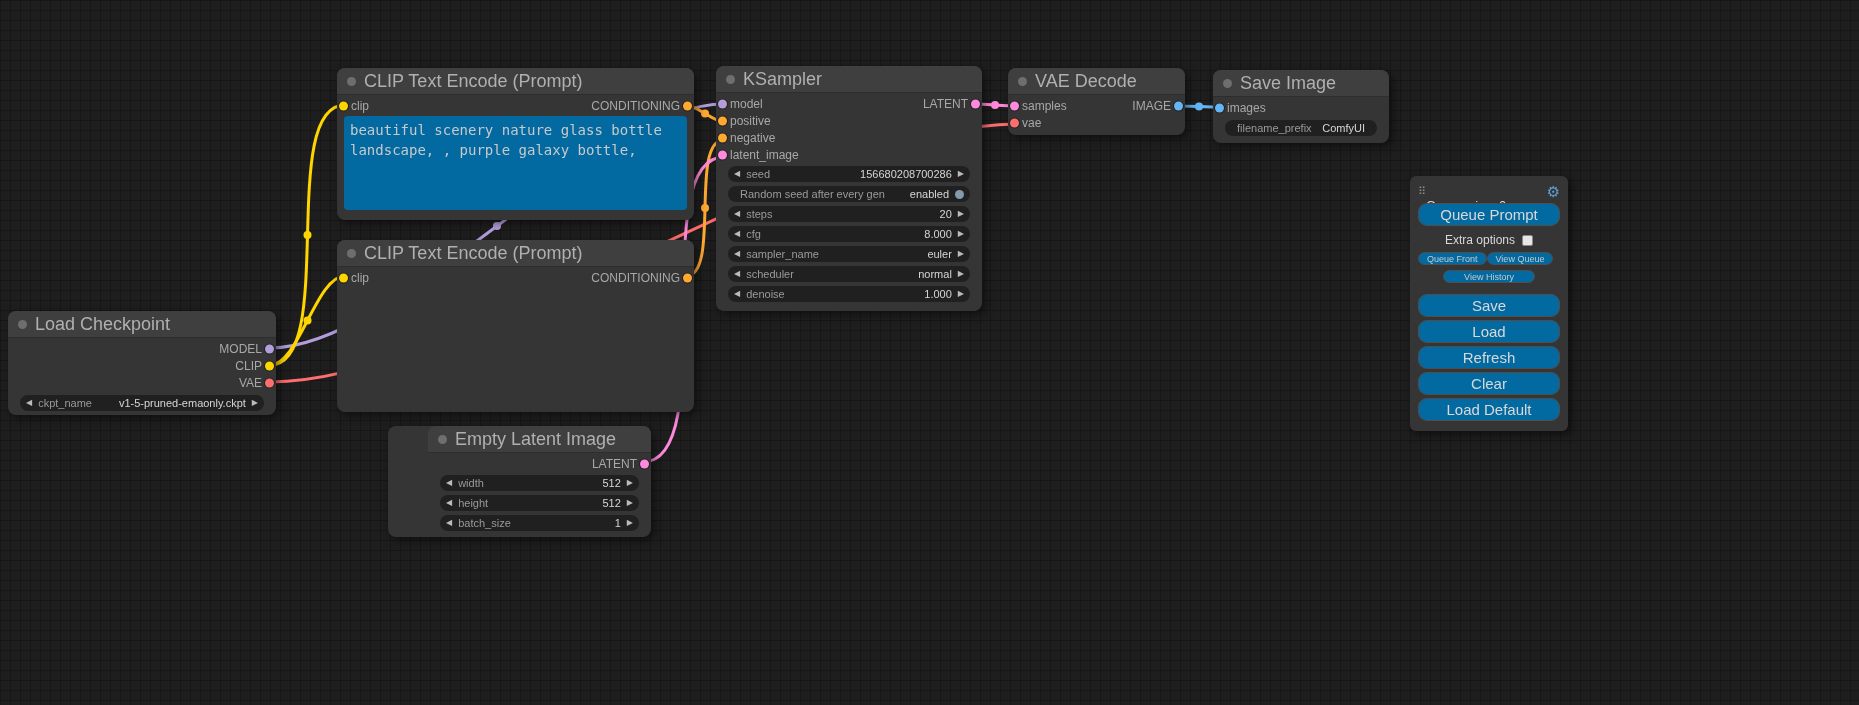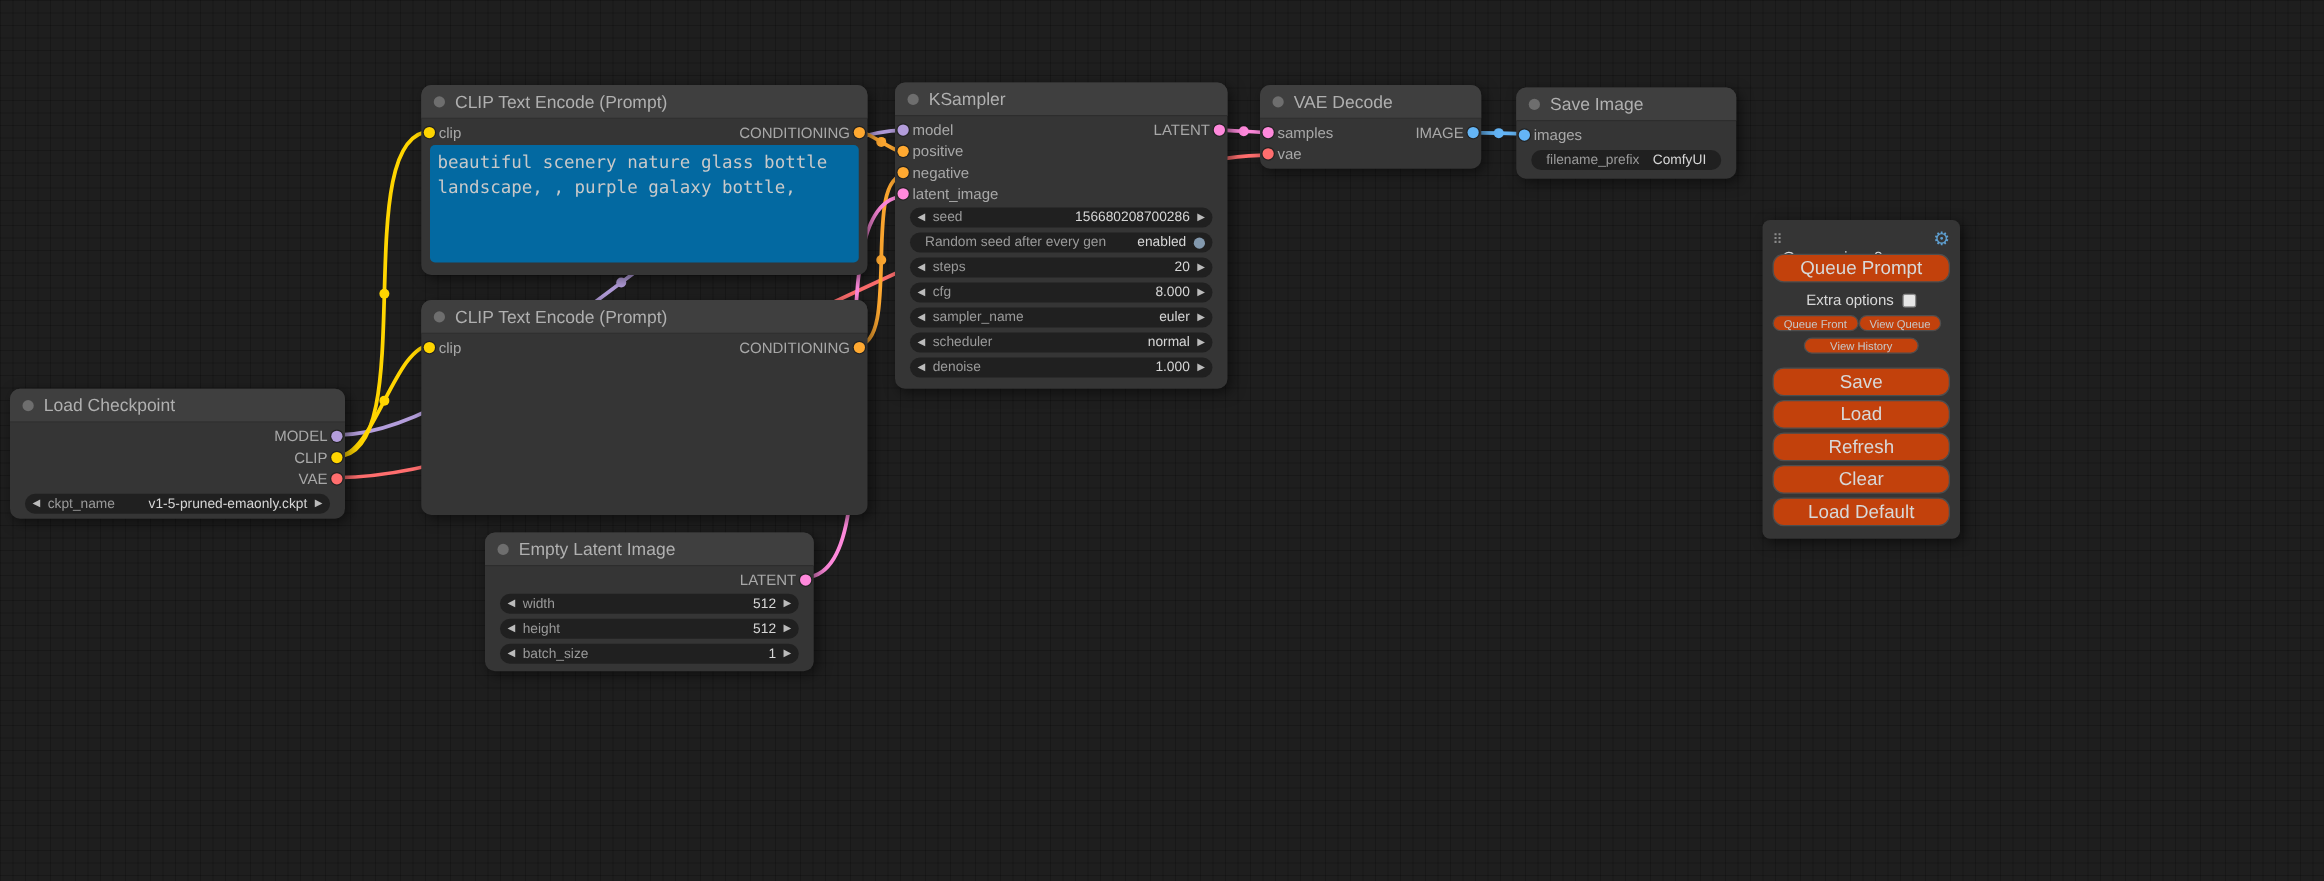--- a/index.html
+++ b/index.html
@@ -14,21 +14,21 @@
     font-family:"Liberation Sans", sans-serif;
   }
   .wires { position:absolute; left:0; top:0; z-index:1; }
   .wires path { fill:none; stroke-width:3; stroke-linecap:round; }
 
   .node { position:absolute; z-index:2; background:#353535; border-radius:8px;
           box-shadow:3px 3px 10px rgba(0,0,0,.5); }
   .node-title { display:flex; align-items:center; height:27px; padding:0 10px;
                 background:#3f3f3f; border-radius:8px 8px 0 0; border-bottom:1px solid #2d2d2d; }
   .title-dot { width:9px; height:9px; border-radius:50%; margin-right:8px; flex:none; }
-  .title-text { font-size:14px; color:#b0b0b0; white-space:nowrap; }
+  .title-text { font-size:18px; color:#b0b0b0; white-space:nowrap; }
   .node-body { position:relative; padding-top:2px; }
 
   .srow { position:relative; display:flex; align-items:center; height:17px;
           padding:0 14px; font-size:12px; color:#a8a8a8; }
   .in-label { margin-right:auto; }
   .out-label { margin-left:auto; }
   .port { position:absolute; top:50%; width:9px; height:9px; border-radius:50%;
           transform:translateY(-50%); box-shadow:0 0 0 1px rgba(0,0,0,.35); }
   .port.in { left:2px; }
   .port.out { right:2px; }
@@ -46,21 +46,21 @@
   .wvalue { color:#d6d6d6; margin-left:auto; margin-right:6px; white-space:nowrap; }
   .toggle-dot { width:9px; height:9px; border-radius:50%; flex:none; }
 
   .menu { position:absolute; z-index:3; background:#353535; border-radius:6px;
           box-shadow:3px 3px 10px rgba(0,0,0,.55); padding:7px 8px 10px;
           display:flex; flex-direction:column; color:#ddd; }
   .menu-header { display:flex; align-items:center; height:17px; margin-bottom:3px; }
   .drag-handle { color:#8a8a8a; font-size:11px; cursor:grab; flex:none; }
   .queue-size { flex:1; text-align:left; font-size:13px; color:#dcdcdc;margin-top:28px; }
   .gear-icon { font-size:15px; line-height:1; cursor:pointer; flex:none; }
-  .btn { background:#c2410c; border:1px solid #4e4e4e; color:#d8d8d8; border-radius:9px;
+  .btn { background:#0369a1; border:1px solid #4e4e4e; color:#d8d8d8; border-radius:9px;
          cursor:pointer; font-family:inherit; display:block; width:100%; }
   .btn.big { height:23px; font-size:15px; }
   .btn.small { width:auto; height:13px; font-size:9px; border-radius:7px; padding:0 8px; line-height:10px; color:#c8c8c8; }
   .extra { display:flex; align-items:center; justify-content:center; gap:7px; font-size:12px;
            margin-top:7px; color:#d8d8d8; }
   .checkbox { width:11px; height:11px; background:#e6e6e6; border:1px solid #8a8a8a;
               border-radius:2px; cursor:pointer; }
   .row-small { display:flex; justify-content:flex-start; margin-top:5px; }
   .row-small.center { justify-content:center; }
   .actions { display:flex; flex-direction:column; gap:3px; margin-top:11px; }
@@ -144,21 +144,21 @@
     <div class="node-body">
       <div class="srow">
         <span class="port in" style="background: rgb(255, 213, 0);"></span>
         <span class="in-label">clip</span>
         <span class="out-label">CONDITIONING</span>
         <span class="port out" style="background: rgb(255, 169, 49);"></span>
       </div>
     </div>
   </div>
 
-  <div class="node" style="left:388px;top:426px;width:263px;height:111px;">
+  <div class="node" style="left:388px;top:426px;width:263px;height:111px;padding-left:40px;">
     <div class="node-title">
       <span class="title-dot" style="background: rgb(110, 110, 110);"></span>
       <span class="title-text">Empty Latent Image</span>
     </div>
     <div class="node-body">
       <div class="srow">
         <span class="out-label">LATENT</span>
         <span class="port out" style="background: rgb(255, 137, 220);"></span>
       </div>
       <div class="widgets">

